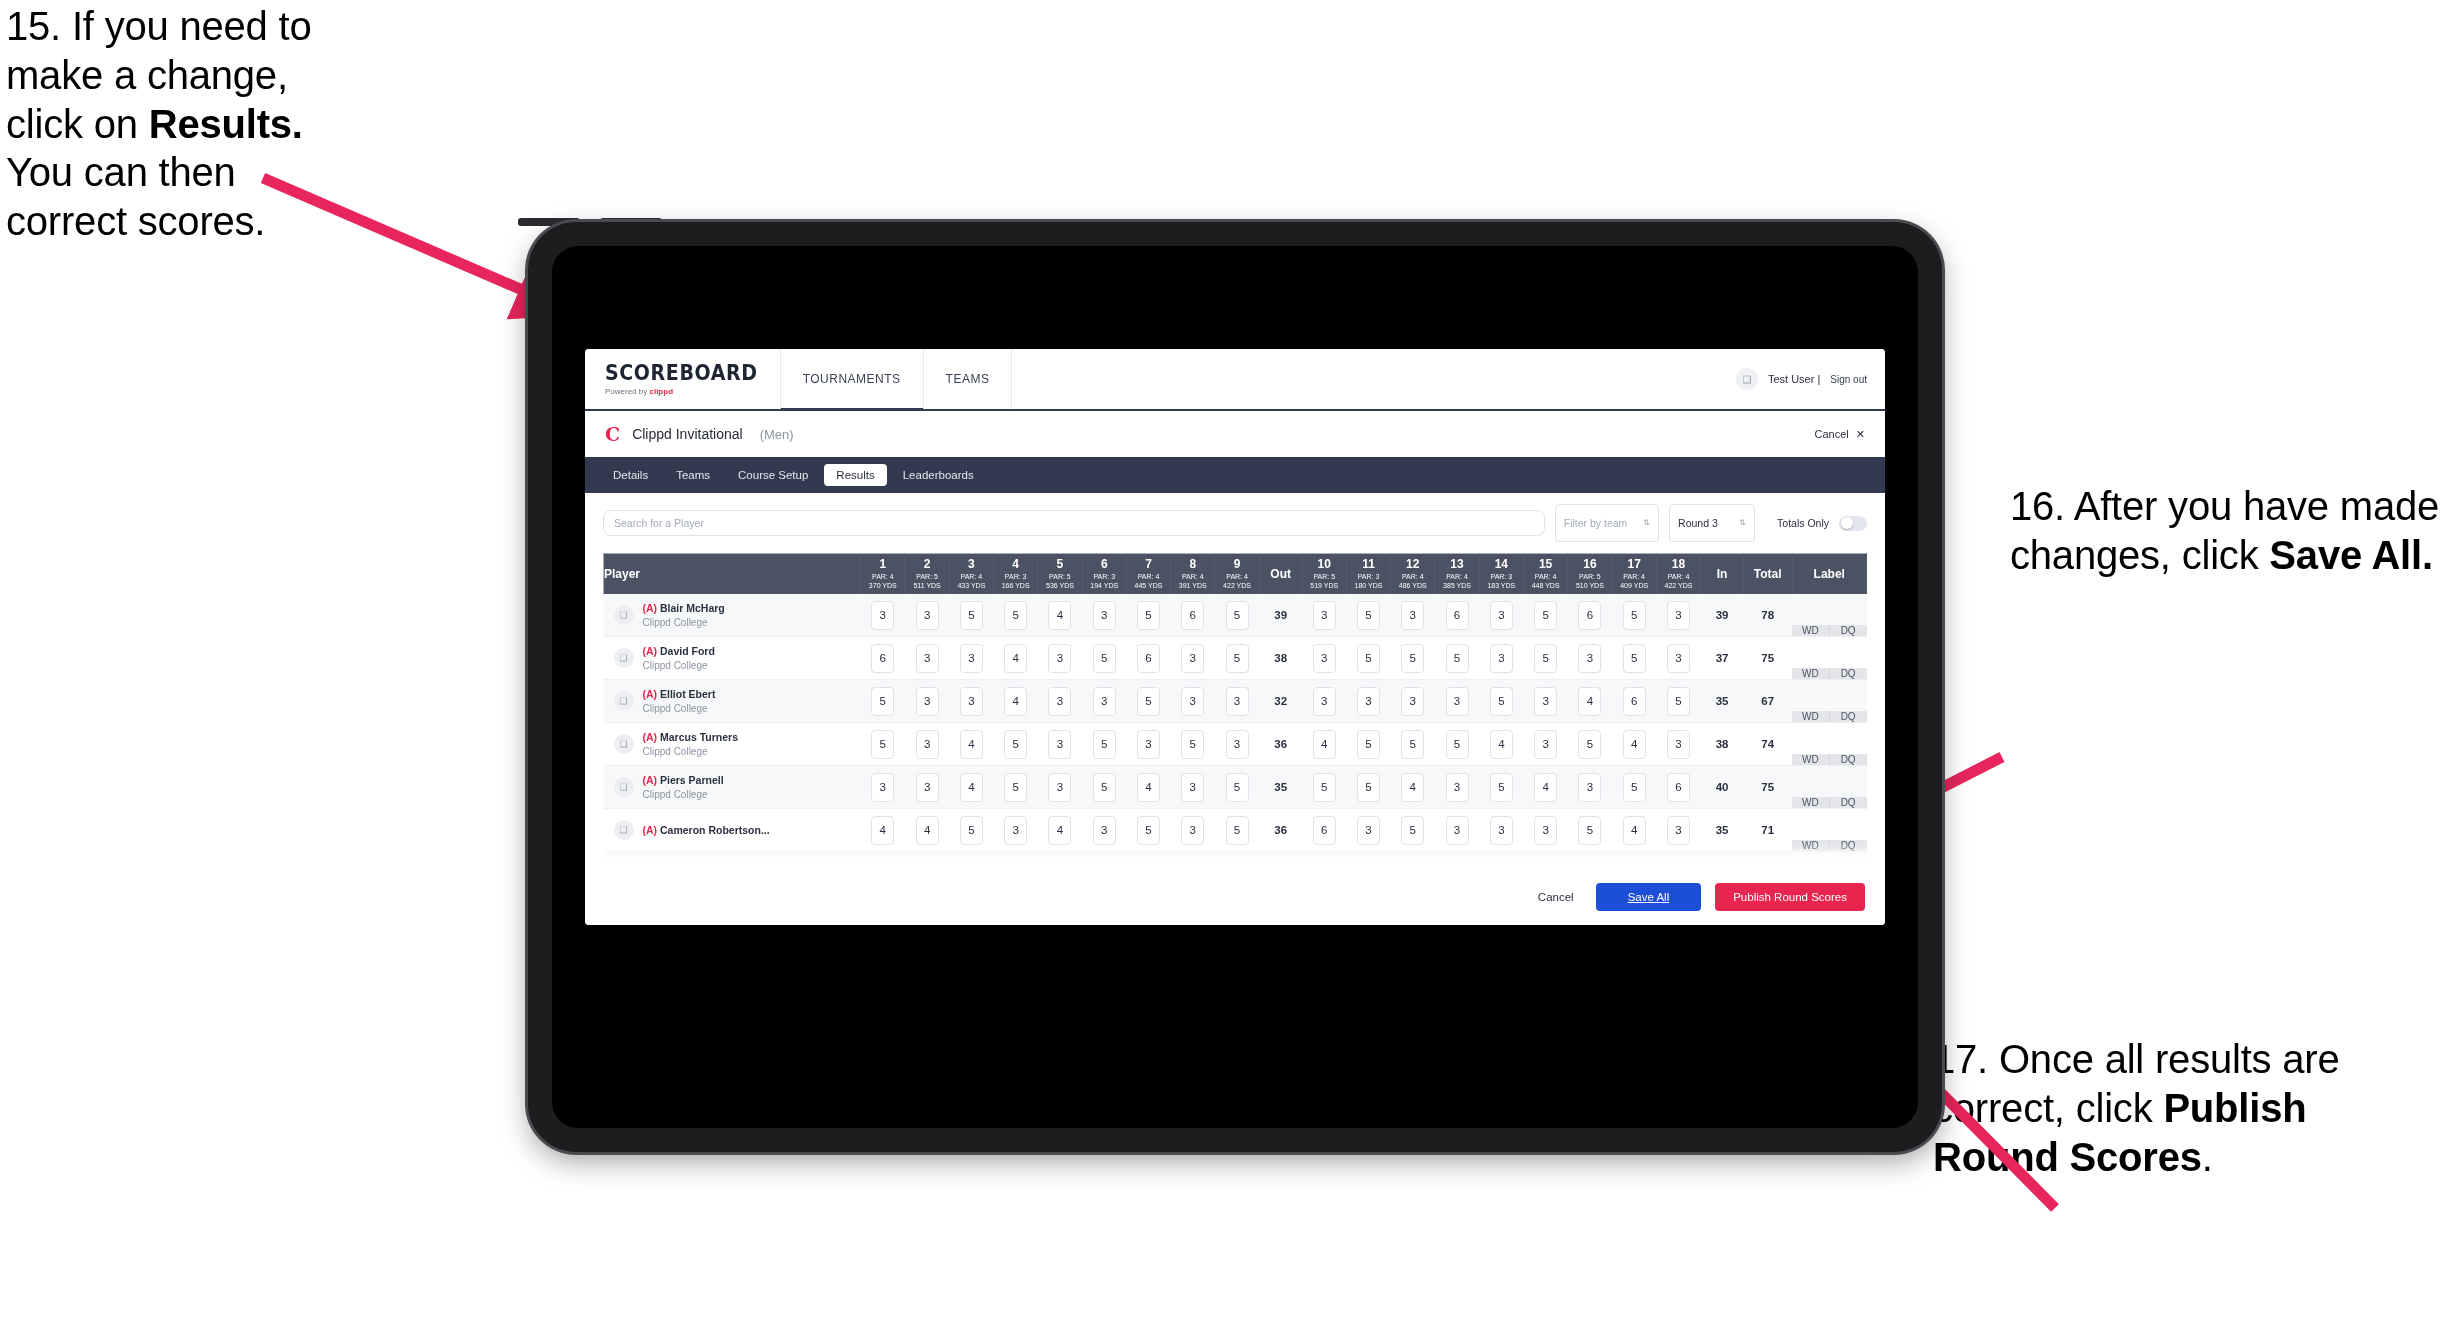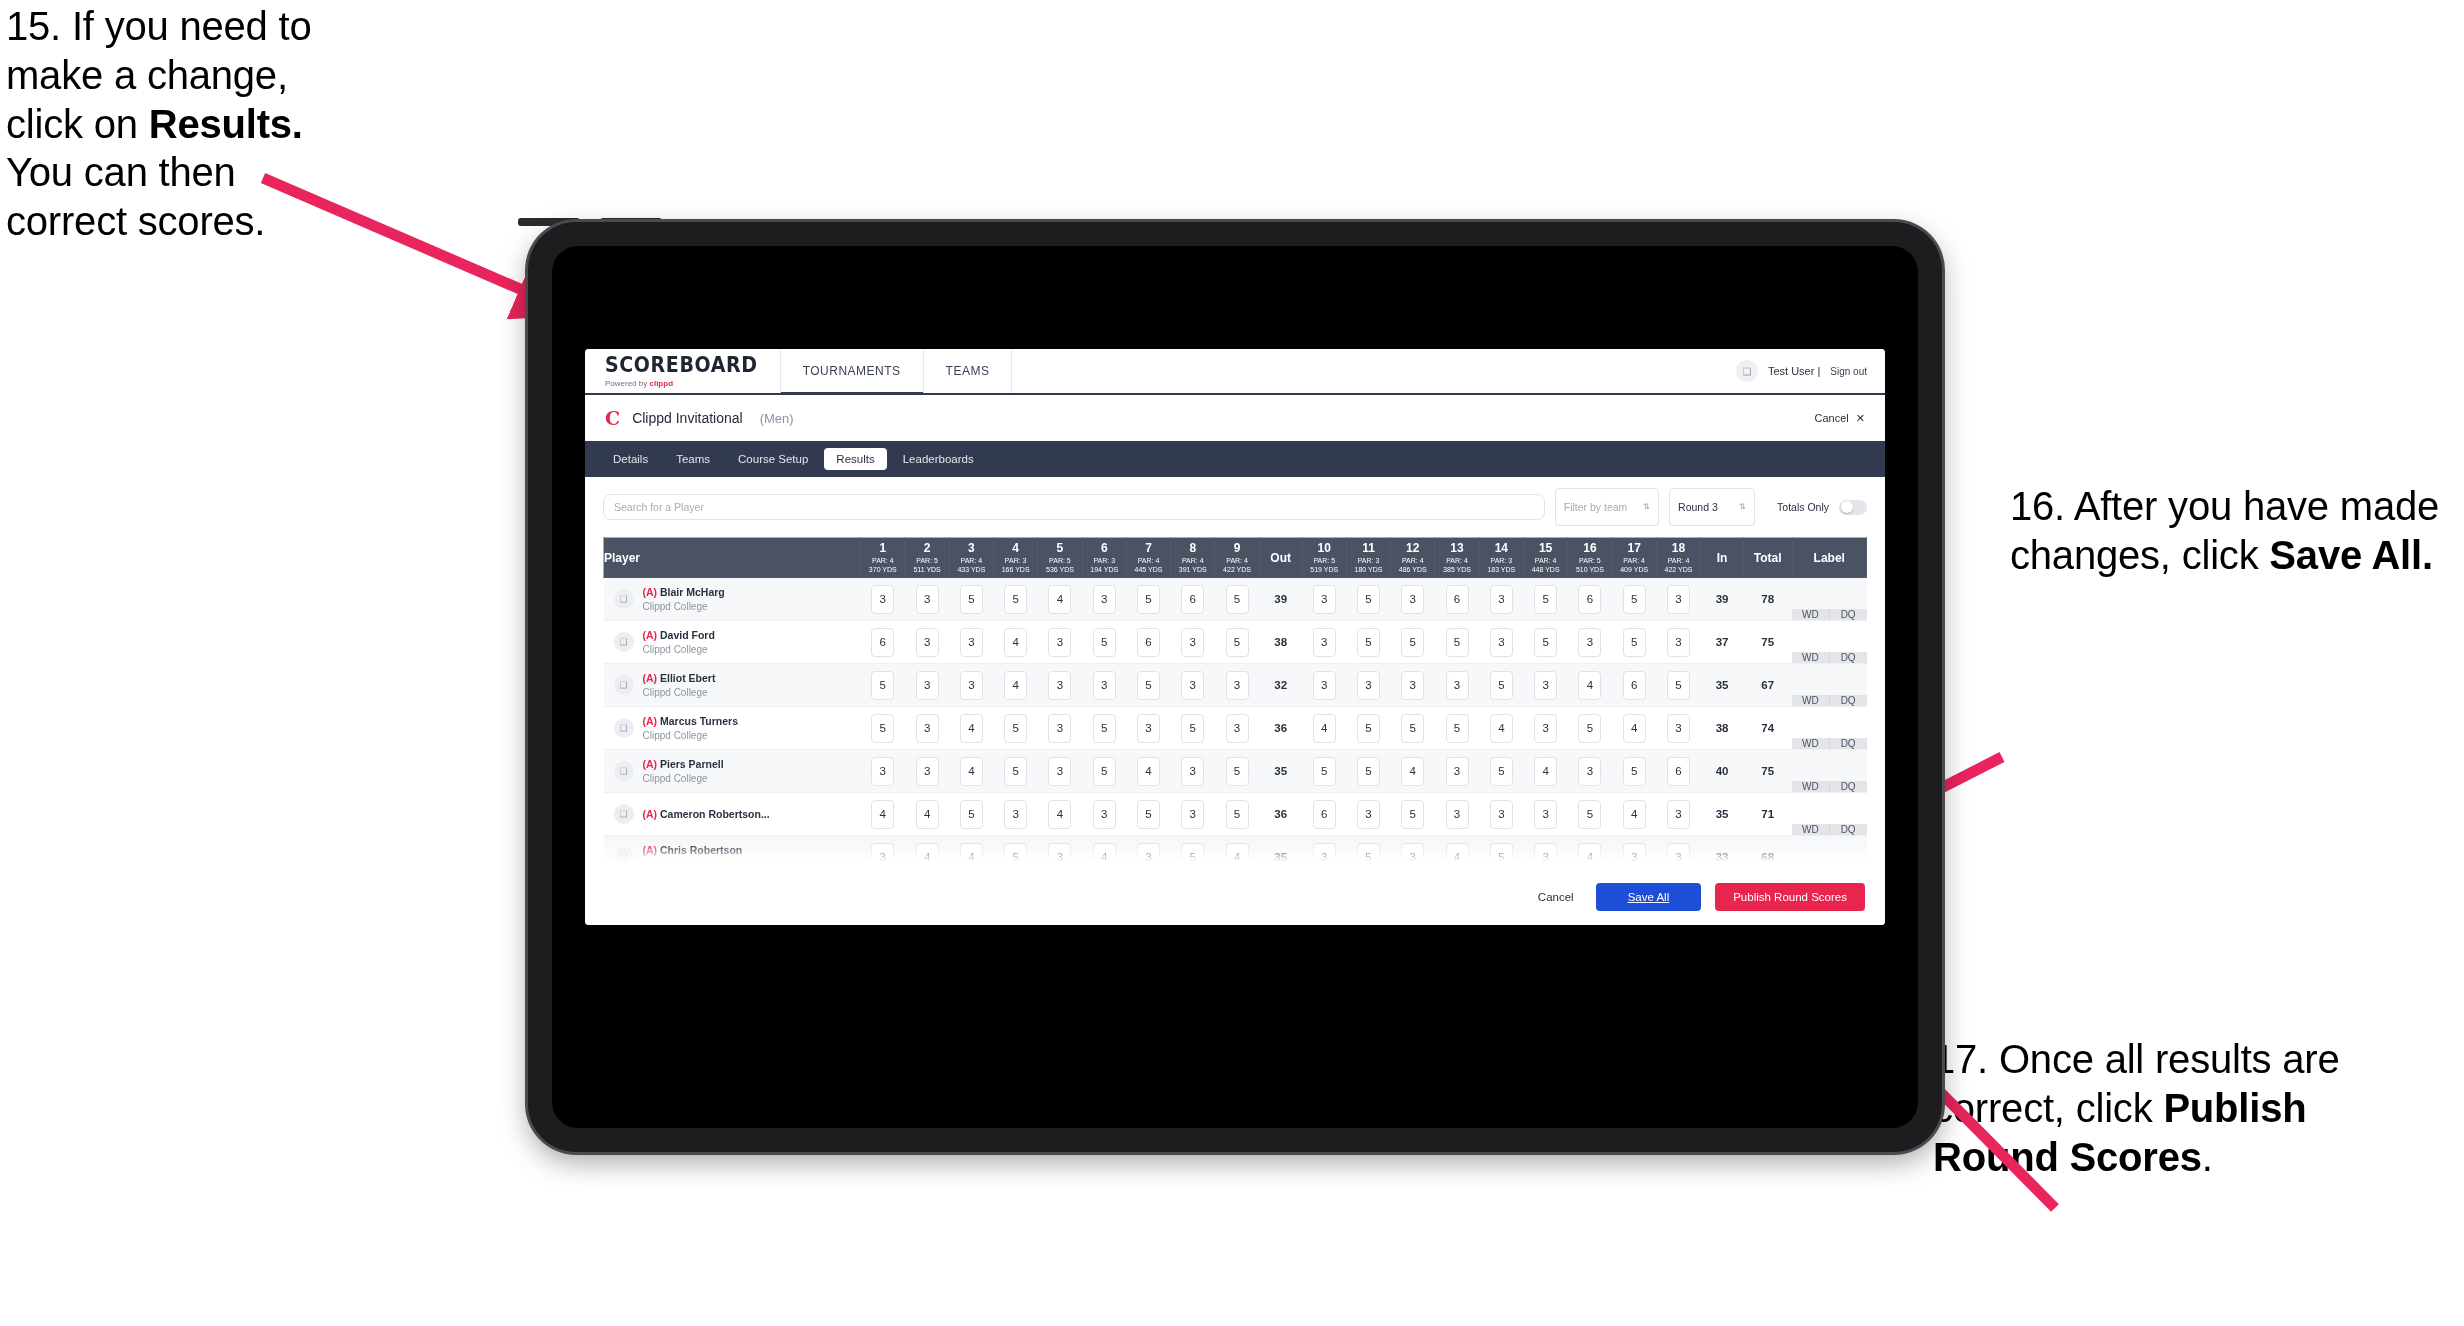--- a/index.html
+++ b/index.html
@@ -57,21 +57,21 @@
     width: 1300px; height: 576px;
     background: #ffffff;
     border-radius: 4px;
     overflow: hidden;
     font-size: 11px;
     color: #2b3040;
   }
 
   
   #topnav {
-    height: 46px; display: flex; align-items: stretch;
+    height: 62px; display: flex; align-items: stretch;
     background: #fff; border-bottom: 2px solid #313a4f;
   }
   .brand { display:flex; flex-direction:column; justify-content:center; padding: 0 22px 0 20px; }
   .brand .logo {
     font-family: "DejaVu Sans", sans-serif;
     font-weight: 700; font-size: 19px; letter-spacing: .6px;
     color: #1f2533; line-height: 1;
     transform: scaleY(1.12); transform-origin: left center;
   }
   .brand .sub { font-size: 8px; color: #6a7182; margin-top: 5px; }

